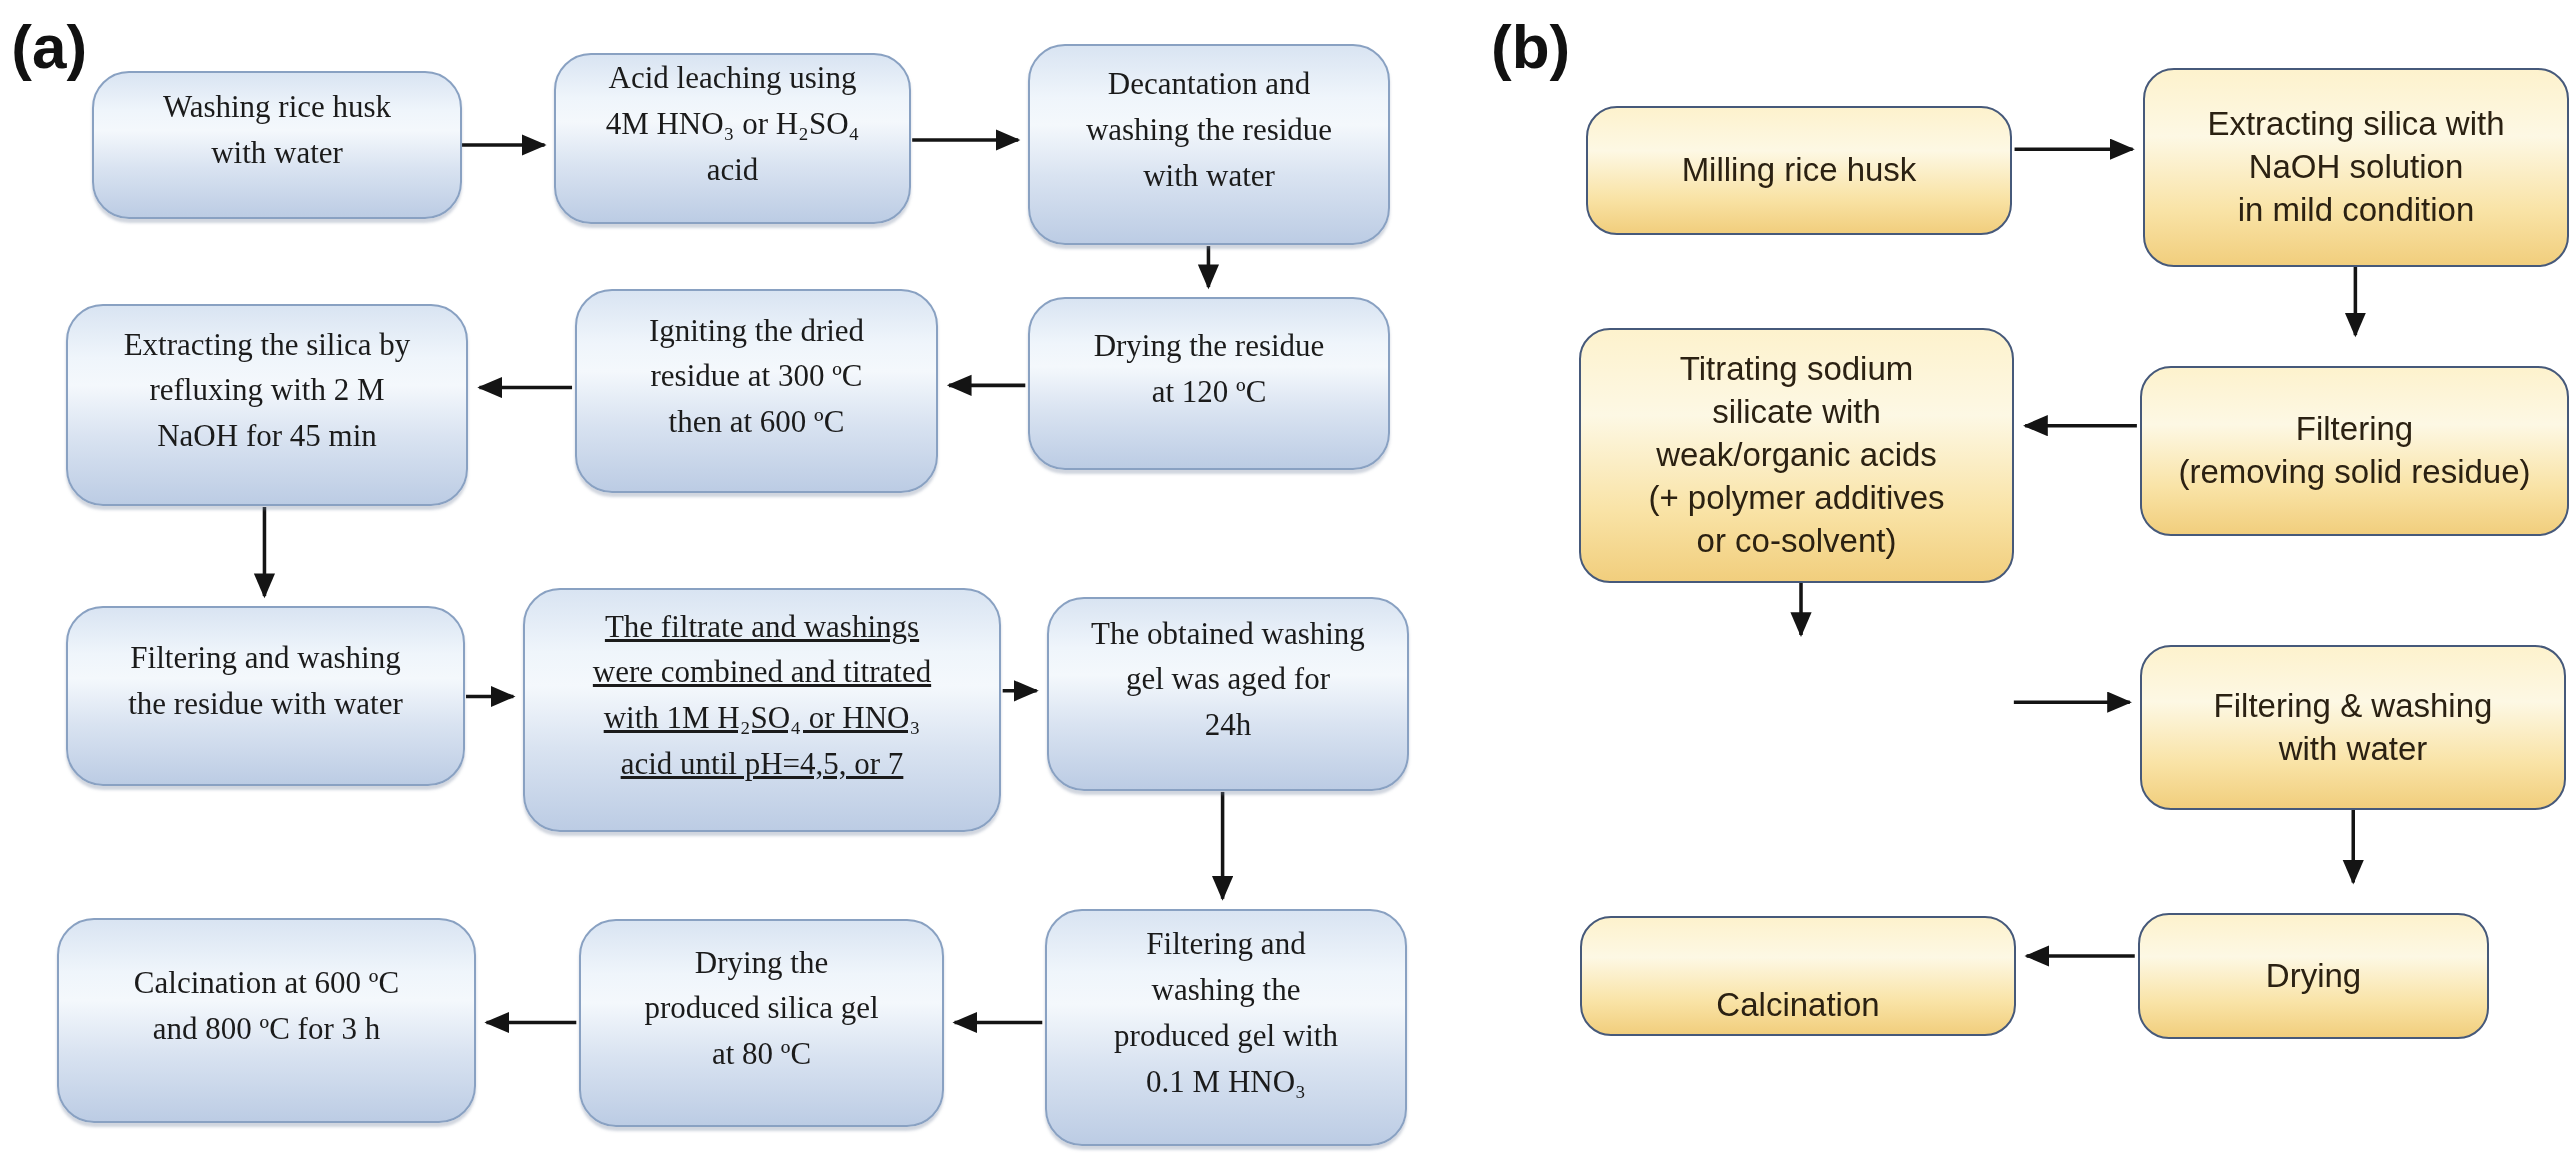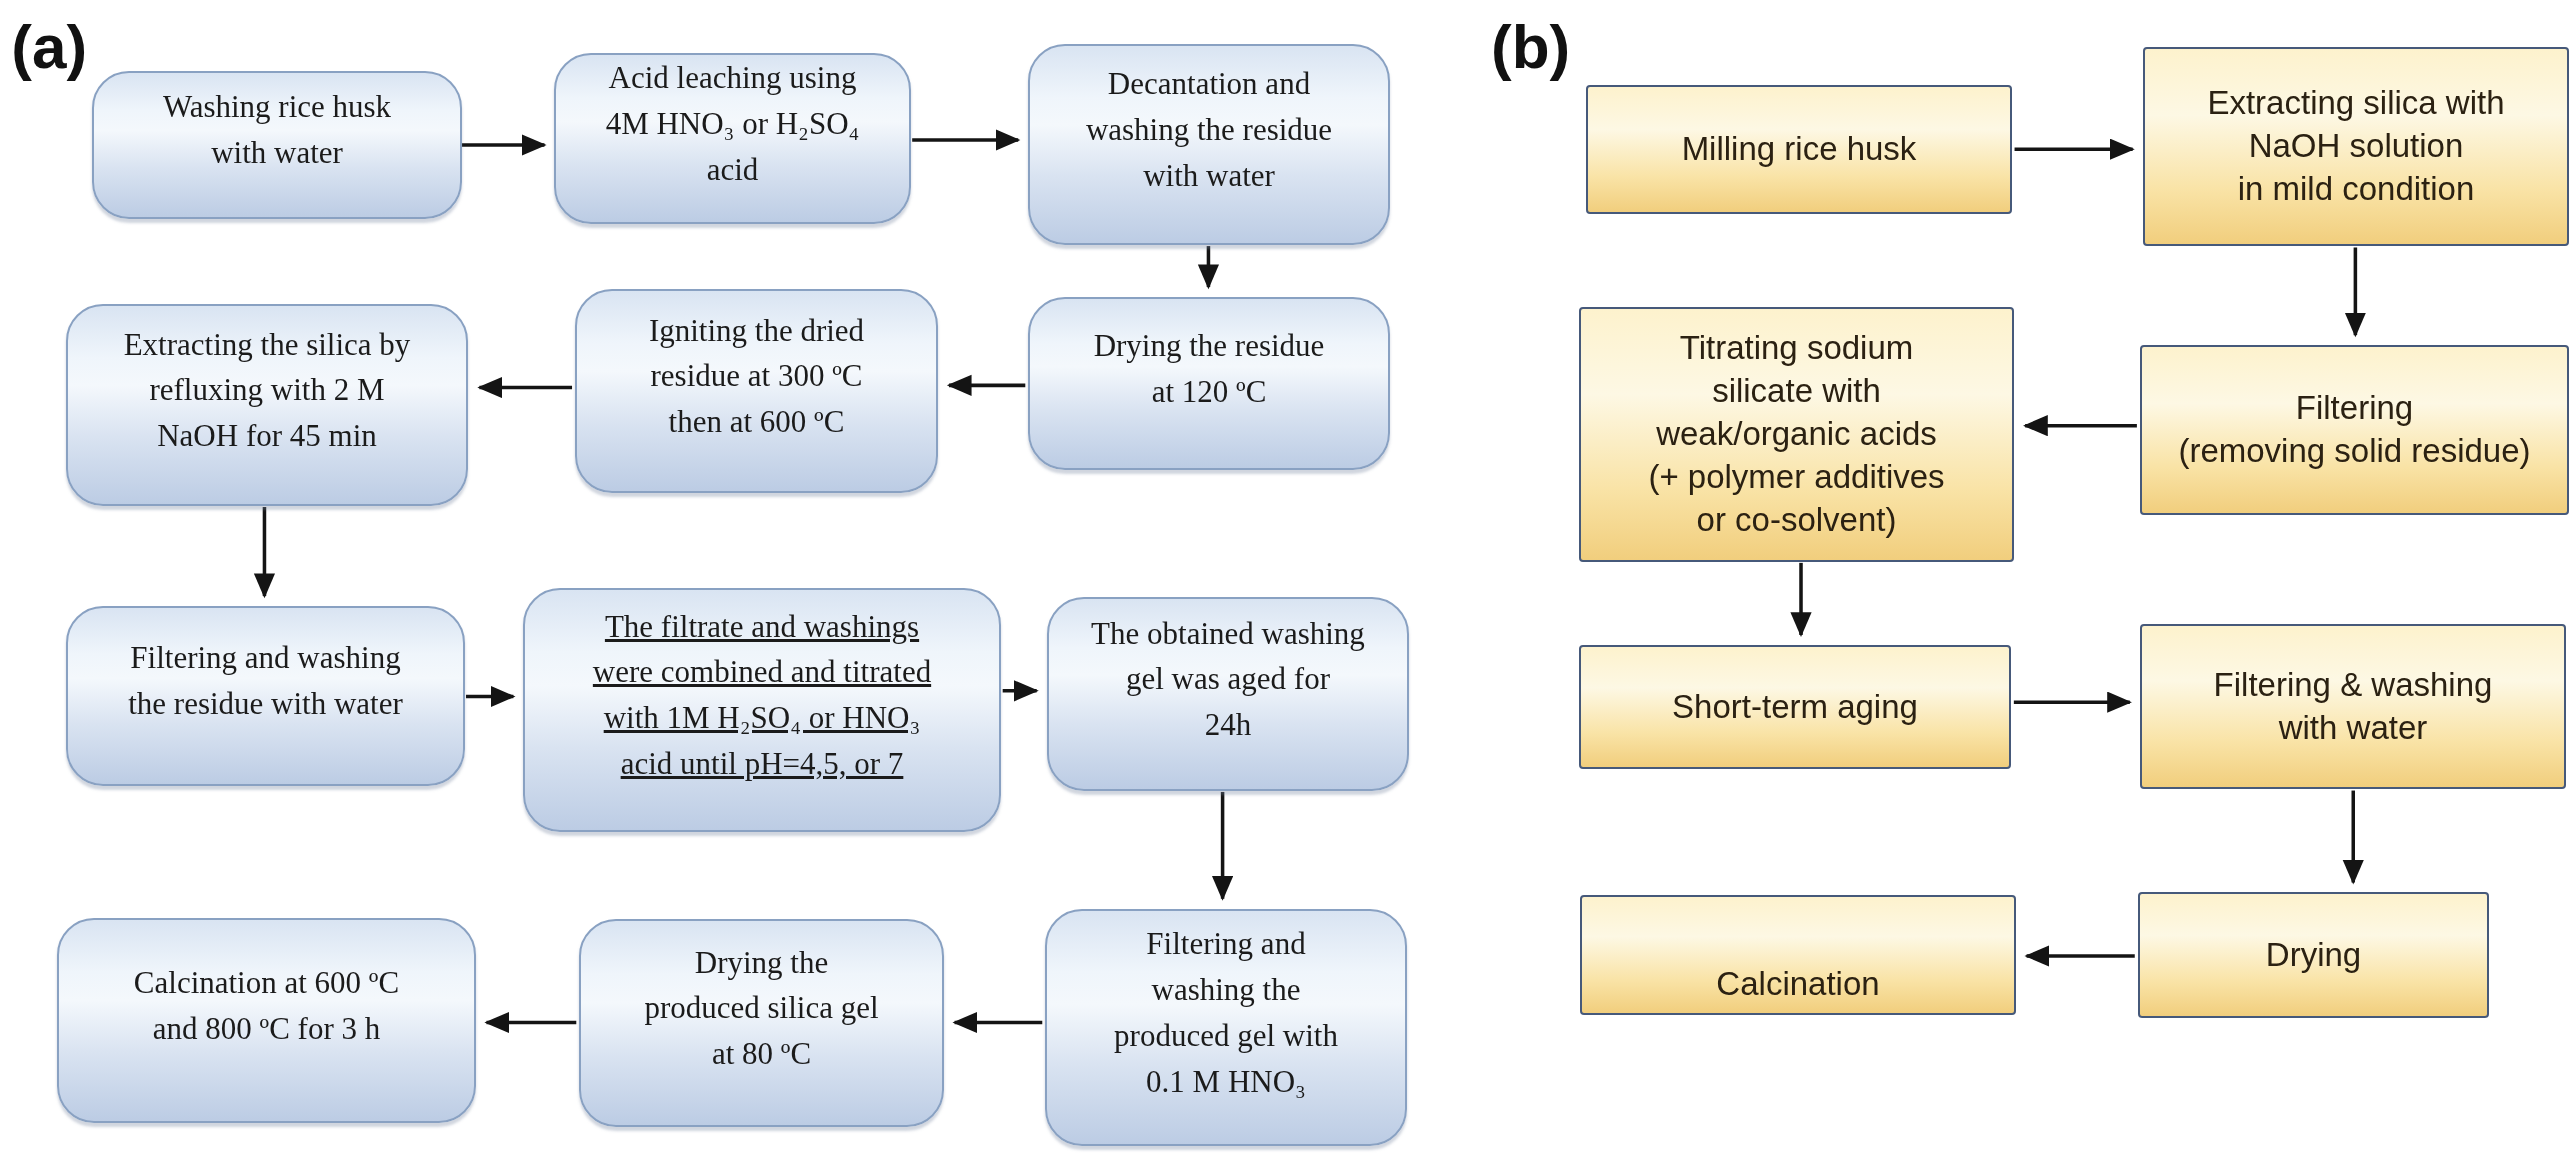--- a/index.html
+++ b/index.html
@@ -38,26 +38,27 @@
     box-shadow:0 3.5px 2.8px rgba(120,135,160,0.35);
     font-family:"Liberation Serif","DejaVu Serif",serif;
     font-size:31px;
     line-height:1.48;
     color:#1b1b1b;
     padding:5.7px 18.4px 35px 18.4px;
   }
   .yellow {
     background:linear-gradient(180deg,#fdf2cd 0%,#fdf8e4 34%,#f9e3a6 72%,#f1ce7d 100%);
     border:2.8px solid #46597a;
-    border-radius:4px;
+    border-radius:31px;
     font-family:"Liberation Sans","DejaVu Sans",sans-serif;
     font-size:33px;
     line-height:1.3;
     color:#2b2112;
     padding:7px 32px;
+    margin-top:21px;
   }
 
   
   #node-a1  { left:92px;  top:71px;  width:370px; height:148px; }
   #node-a2  { left:554px;  top:53px;   width:357px; height:171px; }
   #node-a3  { left:1028px; top:44px;   width:362px; height:201px; }
   #node-a4  { left:1028px; top:297px;  width:362px; height:173px; }
   #node-a5  { left:575px;  top:289px;  width:363px; height:204px; }
   #node-a6  { left:66px;   top:304px;  width:402px; height:202px; }
   #node-a7  { left:66px;   top:606px;  width:399px; height:180px; }
@@ -192,23 +193,20 @@
       <span class="lbl">Titrating sodium
 silicate with
 weak/organic acids
 (+ polymer additives
 or co-solvent)</span>
     </div>
   <div class="node yellow" id="node-b4">
       <span class="lbl">Filtering
 (removing solid residue)</span>
     </div>
-  <div class="node yellow" id="node-b5">
-      <span class="lbl">Short-term aging</span>
-    </div>
   <div class="node yellow" id="node-b6">
       <span class="lbl">Filtering &amp; washing
 with water</span>
     </div>
   <div class="node yellow" id="node-b7">
       <span class="lbl">Calcination</span>
     </div>
   <div class="node yellow" id="node-b8">
       <span class="lbl">Drying</span>
     </div>

